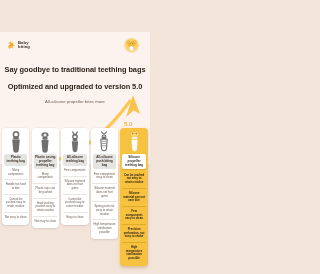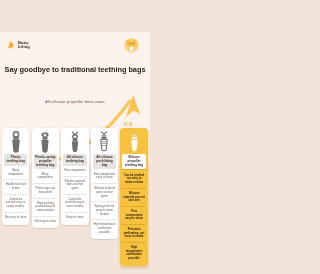--- a/index.html
+++ b/index.html
@@ -123,20 +123,21 @@
           <circle cx="8.7" cy="2.2" r="1.5" fill="none" stroke="#f2a93b" stroke-width=".9"></circle>
           <rect x="2.1" y="2.1" width="6.8" height="4.2" rx="1.6" fill="#f7c23f" stroke="#e09d24" stroke-width=".5"></rect>
           <circle cx="4.2" cy="3.7" r=".48" fill="#4a3518"></circle>
           <circle cx="6.8" cy="3.7" r=".48" fill="#4a3518"></circle>
           <rect x="3.6" y="6.2" width="3.8" height="4.6" rx="1.7" fill="#fdfdfd" stroke="#ddd3c4" stroke-width=".4"></rect>
         </svg>
       </div>
     </div>
 
     <div class="h1">Say goodbye to traditional teething bags</div>
+    <div class="h2">Optimized and upgraded to version 5.0</div>
     <div class="sub">All-silicone propeller bites more</div>
 
     <div class="curve">
       <svg width="150" height="88" viewBox="0 0 150 88">
         <path d="M10 78 C 40 76, 72 66, 96 46 C 112 33, 122 20, 130 9" fill="none" stroke="#fbc756" stroke-width="3.2" stroke-linecap="round"></path>
         <path d="M133 3 L140 22 L133.5 18.5 L126 25 Z" fill="#f9c24c"></path>
       </svg>
     </div>
 
     <div class="vtick" style="left:10px;top:125px;">1.0</div>

